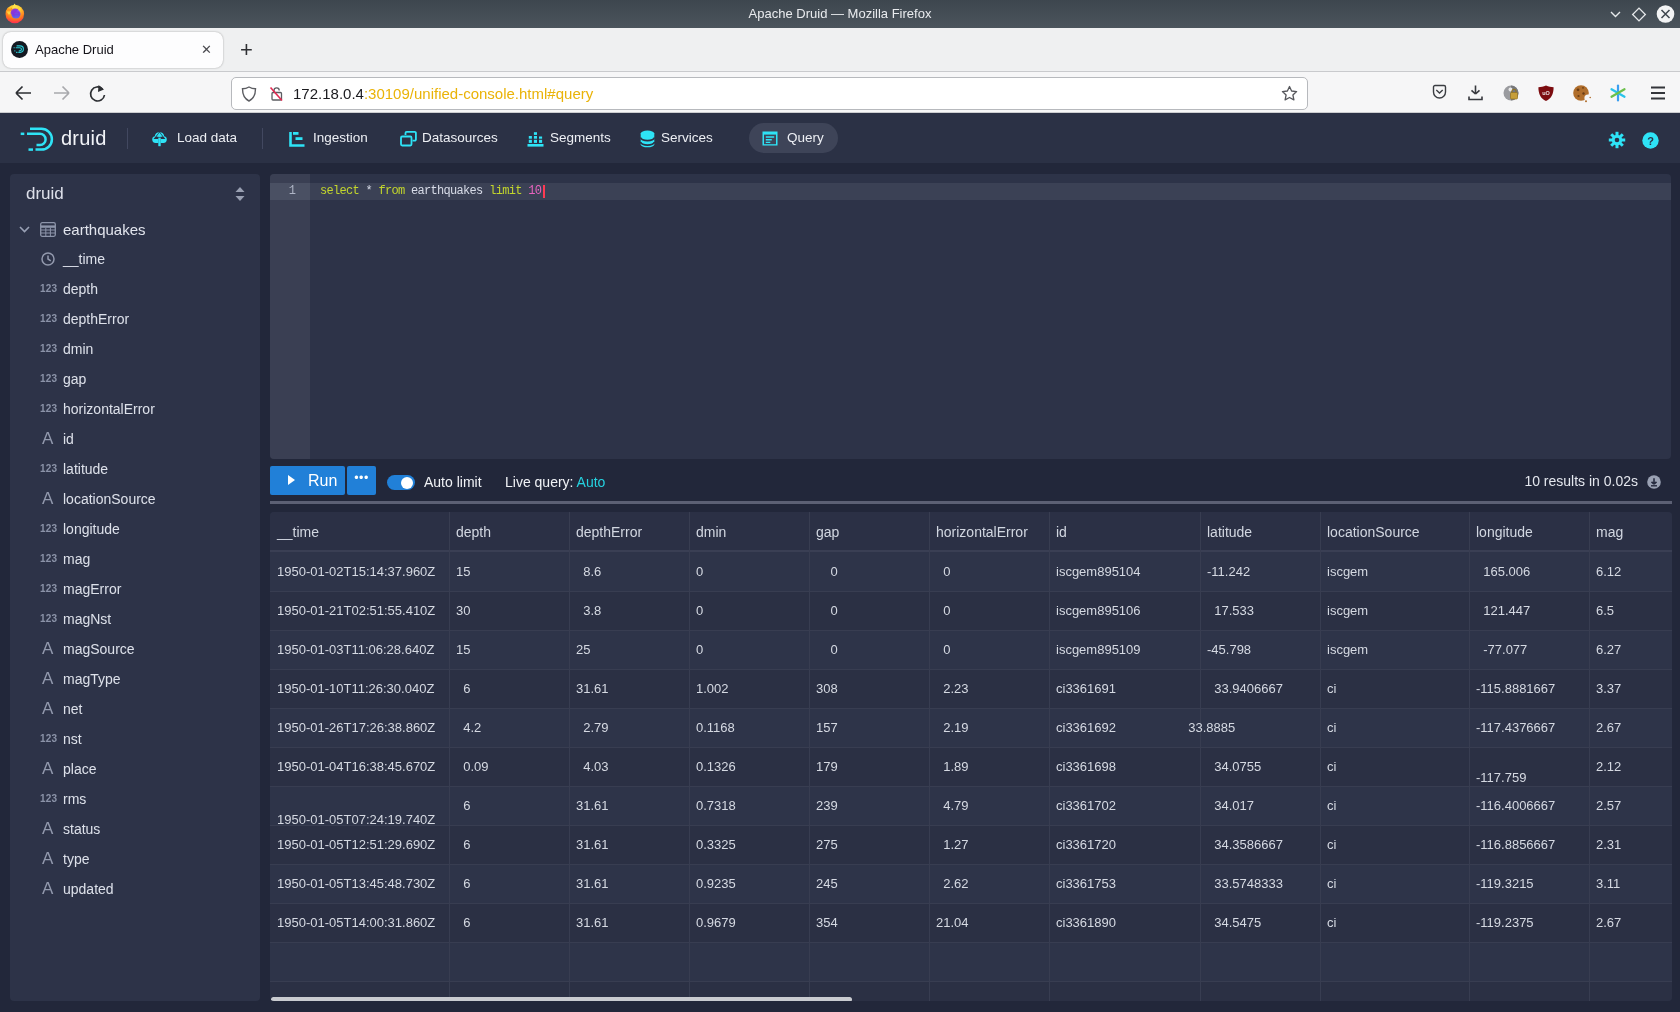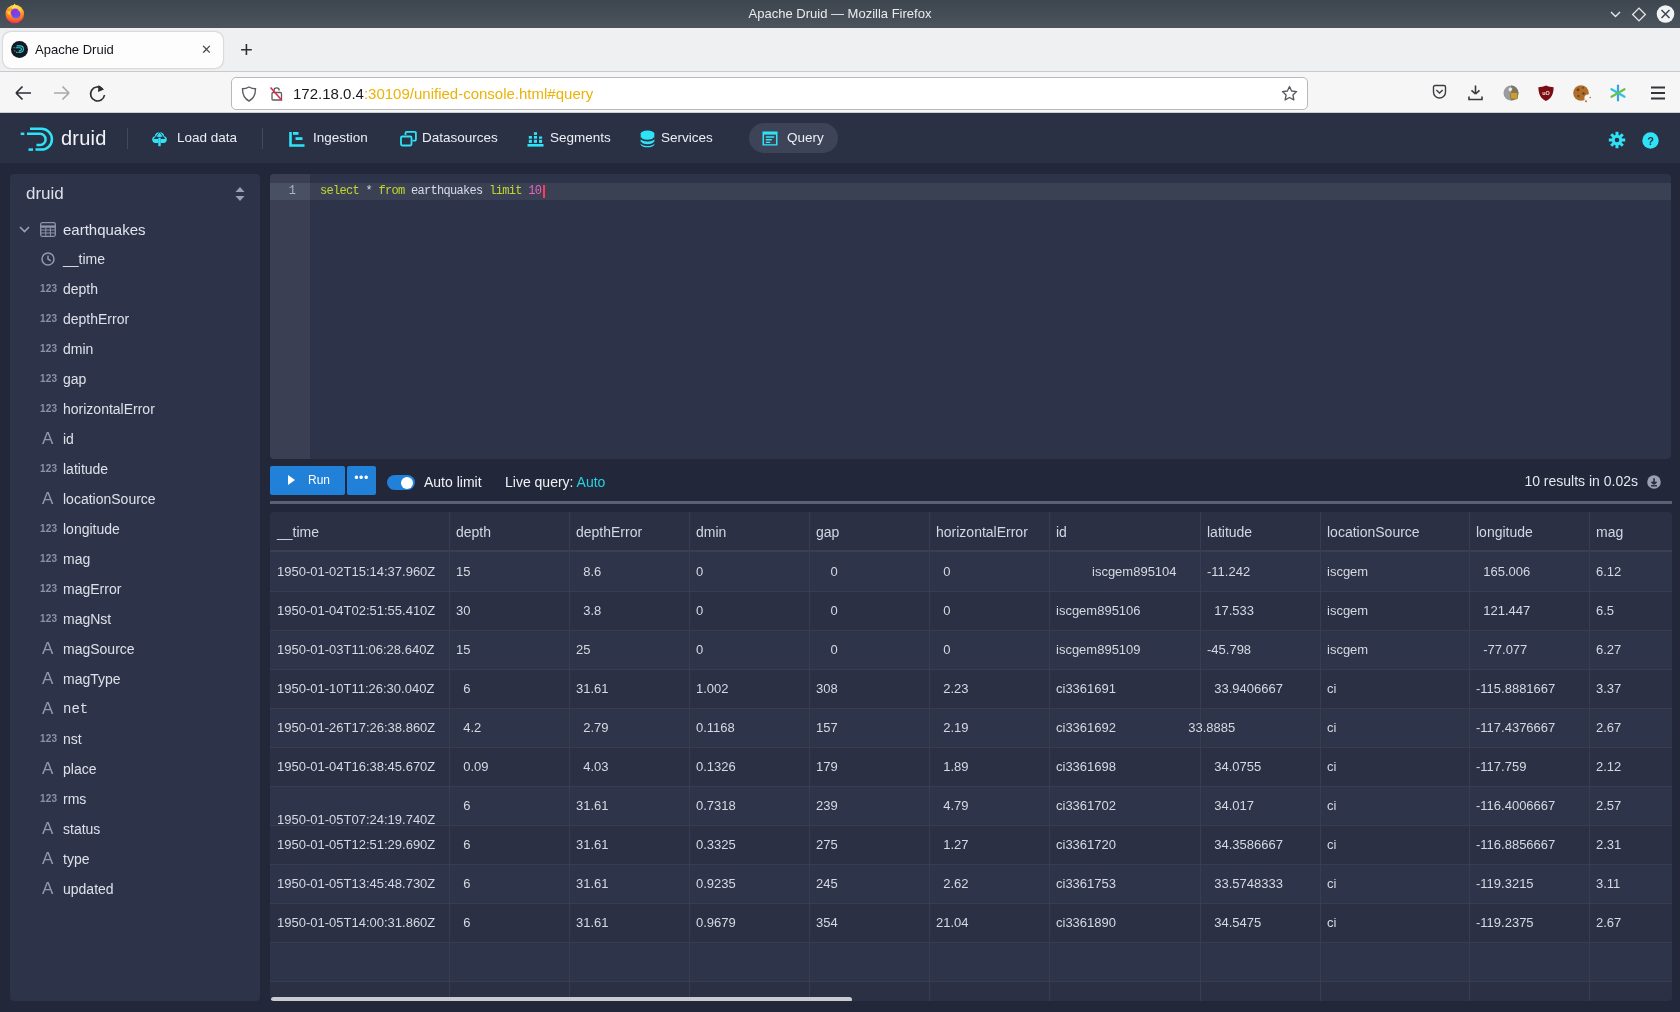--- a/index.html
+++ b/index.html
@@ -228,21 +228,21 @@
 <div class="side" style="left:63px;top:550px;height:18px;line-height:18px;">mag</div>
 <div class="icnum" style="left:40px;top:581px;height:16px;line-height:16px;">123</div>
 <div class="side" style="left:63px;top:580px;height:18px;line-height:18px;">magError</div>
 <div class="icnum" style="left:40px;top:611px;height:16px;line-height:16px;">123</div>
 <div class="side" style="left:63px;top:610px;height:18px;line-height:18px;">magNst</div>
 <div class="icstr" style="left:42px;top:639px;height:20px;line-height:20px;">A</div>
 <div class="side" style="left:63px;top:640px;height:18px;line-height:18px;">magSource</div>
 <div class="icstr" style="left:42px;top:669px;height:20px;line-height:20px;">A</div>
 <div class="side" style="left:63px;top:670px;height:18px;line-height:18px;">magType</div>
 <div class="icstr" style="left:42px;top:699px;height:20px;line-height:20px;">A</div>
-<div class="side" style="left:63px;top:700px;height:18px;line-height:18px;font-family:Liberation Mono, monospace;">net</div>
+<div class="side" style="left:63px;top:700px;height:18px;line-height:18px;">net</div>
 <div class="icnum" style="left:40px;top:731px;height:16px;line-height:16px;">123</div>
 <div class="side" style="left:63px;top:730px;height:18px;line-height:18px;">nst</div>
 <div class="icstr" style="left:42px;top:759px;height:20px;line-height:20px;">A</div>
 <div class="side" style="left:63px;top:760px;height:18px;line-height:18px;">place</div>
 <div class="icnum" style="left:40px;top:791px;height:16px;line-height:16px;">123</div>
 <div class="side" style="left:63px;top:790px;height:18px;line-height:18px;">rms</div>
 <div class="icstr" style="left:42px;top:819px;height:20px;line-height:20px;">A</div>
 <div class="side" style="left:63px;top:820px;height:18px;line-height:18px;">status</div>
 <div class="icstr" style="left:42px;top:849px;height:20px;line-height:20px;">A</div>
 <div class="side" style="left:63px;top:850px;height:18px;line-height:18px;">type</div>
@@ -252,21 +252,21 @@
 <div style="left:270px;top:174px;width:40px;height:285px;background:#3a3f53;border-radius:4px 0 0 4px;"></div>
 <div style="left:310px;top:183px;width:1361px;height:17px;background:#3b4155;"></div>
 <div style="left:270px;top:183px;width:40px;height:17px;background:#4a5063;"></div>
 <div class="t" style="left:270px;top:183px;height:17px;line-height:17px;width:26px;text-align:right;color:#aeb4c5;font-size:12px;font-family:'Liberation Mono',monospace;">1</div>
 <div class="t" style="left:320px;top:183px;height:17px;line-height:17px;font-size:12px;font-family:'Liberation Mono',monospace;letter-spacing:-0.7px;"><span style="color:#c3d62c">select</span> <span style="color:#d8dce8">*</span> <span style="color:#c3d62c">from</span> <span style="color:#d8dce8">earthquakes</span> <span style="color:#c3d62c">limit</span> <span style="color:#e763be">10</span></div>
 <div style="left:543px;top:185px;width:2px;height:13px;background:#ff3a52;"></div>
 <div style="left:270px;top:466px;width:75px;height:29px;background:#2180d8;border-radius:2px;"></div>
 <svg style="left:287px;top:474px" width="9" height="12" viewBox="0 0 9 12">
 <path d="M1 1 L8 6 L1 11 Z" fill="#fff"></path>
 </svg>
-<div class="t" style="left:308px;top:466px;height:29px;line-height:29px;color:#fff;font-size:12px;">Run</div>
+<div class="t" style="left:308px;top:466px;height:29px;line-height:29px;color:#fff;font-size:16px;">Run</div>
 <div style="left:347px;top:466px;width:29px;height:29px;background:#2180d8;border-radius:2px;"></div>
 <div class="t" style="left:347px;top:464px;height:29px;line-height:29px;width:29px;text-align:center;color:#fff;font-size:12.5px;letter-spacing:0.5px;">•••</div>
 <div style="left:387px;top:475px;width:28px;height:15px;background:#2180d8;border-radius:8px;"></div>
 <div style="left:401px;top:476.5px;width:12px;height:12px;background:#fff;border-radius:50%;"></div>
 <div class="t" style="left:424px;top:468px;height:29px;line-height:29px;color:#f0f2f6;font-size:14px;">Auto limit</div>
 <div class="t" style="left:505px;top:468px;height:29px;line-height:29px;color:#f0f2f6;font-size:14px;">Live query: <span style="color:#25d2e0">Auto</span></div>
 <div class="t" style="right:42px;top:467px;height:29px;line-height:29px;color:#e4e7ee;font-size:14px;">10 results in 0.02s</div>
 <svg style="left:1647px;top:475px" width="14" height="14" viewBox="0 0 14 14">
 <circle cx="7" cy="7" r="6.8" fill="#9aa1b3"></circle>
 <path d="M7 3.2 V9.2 M7 9.2 L4.5 6.9 M7 9.2 L9.5 6.9" stroke="#262b3f" stroke-width="1.6" fill="none"></path>
@@ -320,26 +320,26 @@
     <div class="hcell" style="left:937px;top:0;height:40px;line-height:40px;">latitude</div>
     <div class="hcell" style="left:1057px;top:0;height:40px;line-height:40px;">locationSource</div>
     <div class="hcell" style="left:1206px;top:0;height:40px;line-height:40px;">longitude</div>
     <div class="hcell" style="left:1326px;top:0;height:40px;line-height:40px;">mag</div>
     <div class="cell" style="left:7px;top:40px;height:39px;line-height:39px;">1950-01-02T15:14:37.960Z</div>
     <div class="cell" style="left:186px;top:40px;height:39px;line-height:39px;">15</div>
     <div class="cell" style="left:306px;top:40px;height:39px;line-height:39px;"><i>0</i>8.6</div>
     <div class="cell" style="left:426px;top:40px;height:39px;line-height:39px;">0</div>
     <div class="cell" style="left:546px;top:40px;height:39px;line-height:39px;"><i>00</i>0</div>
     <div class="cell" style="left:666px;top:40px;height:39px;line-height:39px;"><i>0</i>0</div>
-    <div class="cell" style="left:786px;top:40px;height:39px;line-height:39px;margin-left:36px;">iscgem895104</div>
+    <div class="cell" style="left:786px;top:40px;height:39px;line-height:39px;">iscgem895104</div>
     <div class="cell" style="left:937px;top:40px;height:39px;line-height:39px;">-11.242</div>
     <div class="cell" style="left:1057px;top:40px;height:39px;line-height:39px;">iscgem</div>
     <div class="cell" style="left:1206px;top:40px;height:39px;line-height:39px;"><i>0</i>165.006</div>
     <div class="cell" style="left:1326px;top:40px;height:39px;line-height:39px;">6.12</div>
-    <div class="cell" style="left:7px;top:79px;height:39px;line-height:39px;">1950-01-04T02:51:55.410Z</div>
+    <div class="cell" style="left:7px;top:79px;height:39px;line-height:39px;">1950-01-21T02:51:55.410Z</div>
     <div class="cell" style="left:186px;top:79px;height:39px;line-height:39px;">30</div>
     <div class="cell" style="left:306px;top:79px;height:39px;line-height:39px;"><i>0</i>3.8</div>
     <div class="cell" style="left:426px;top:79px;height:39px;line-height:39px;">0</div>
     <div class="cell" style="left:546px;top:79px;height:39px;line-height:39px;"><i>00</i>0</div>
     <div class="cell" style="left:666px;top:79px;height:39px;line-height:39px;"><i>0</i>0</div>
     <div class="cell" style="left:786px;top:79px;height:39px;line-height:39px;">iscgem895106</div>
     <div class="cell" style="left:937px;top:79px;height:39px;line-height:39px;"><i>0</i>17.533</div>
     <div class="cell" style="left:1057px;top:79px;height:39px;line-height:39px;">iscgem</div>
     <div class="cell" style="left:1206px;top:79px;height:39px;line-height:39px;"><i>0</i>121.447</div>
     <div class="cell" style="left:1326px;top:79px;height:39px;line-height:39px;">6.5</div>
@@ -378,21 +378,21 @@
     <div class="cell" style="left:1326px;top:196px;height:39px;line-height:39px;">2.67</div>
     <div class="cell" style="left:7px;top:235px;height:39px;line-height:39px;">1950-01-04T16:38:45.670Z</div>
     <div class="cell" style="left:186px;top:235px;height:39px;line-height:39px;"><i>0</i>0.09</div>
     <div class="cell" style="left:306px;top:235px;height:39px;line-height:39px;"><i>0</i>4.03</div>
     <div class="cell" style="left:426px;top:235px;height:39px;line-height:39px;">0.1326</div>
     <div class="cell" style="left:546px;top:235px;height:39px;line-height:39px;">179</div>
     <div class="cell" style="left:666px;top:235px;height:39px;line-height:39px;"><i>0</i>1.89</div>
     <div class="cell" style="left:786px;top:235px;height:39px;line-height:39px;">ci3361698</div>
     <div class="cell" style="left:937px;top:235px;height:39px;line-height:39px;"><i>0</i>34.0755</div>
     <div class="cell" style="left:1057px;top:235px;height:39px;line-height:39px;">ci</div>
-    <div class="cell" style="left:1206px;top:235px;height:39px;line-height:39px;">-117.759</div>
+    <div class="cell" style="left:1206px;top:246px;height:39px;line-height:39px;">-117.759</div>
     <div class="cell" style="left:1326px;top:235px;height:39px;line-height:39px;">2.12</div>
     <div class="cell" style="left:7px;top:288px;height:39px;line-height:39px;">1950-01-05T07:24:19.740Z</div>
     <div class="cell" style="left:186px;top:274px;height:39px;line-height:39px;"><i>0</i>6</div>
     <div class="cell" style="left:306px;top:274px;height:39px;line-height:39px;">31.61</div>
     <div class="cell" style="left:426px;top:274px;height:39px;line-height:39px;">0.7318</div>
     <div class="cell" style="left:546px;top:274px;height:39px;line-height:39px;">239</div>
     <div class="cell" style="left:666px;top:274px;height:39px;line-height:39px;"><i>0</i>4.79</div>
     <div class="cell" style="left:786px;top:274px;height:39px;line-height:39px;">ci3361702</div>
     <div class="cell" style="left:937px;top:274px;height:39px;line-height:39px;"><i>0</i>34.017</div>
     <div class="cell" style="left:1057px;top:274px;height:39px;line-height:39px;">ci</div>

